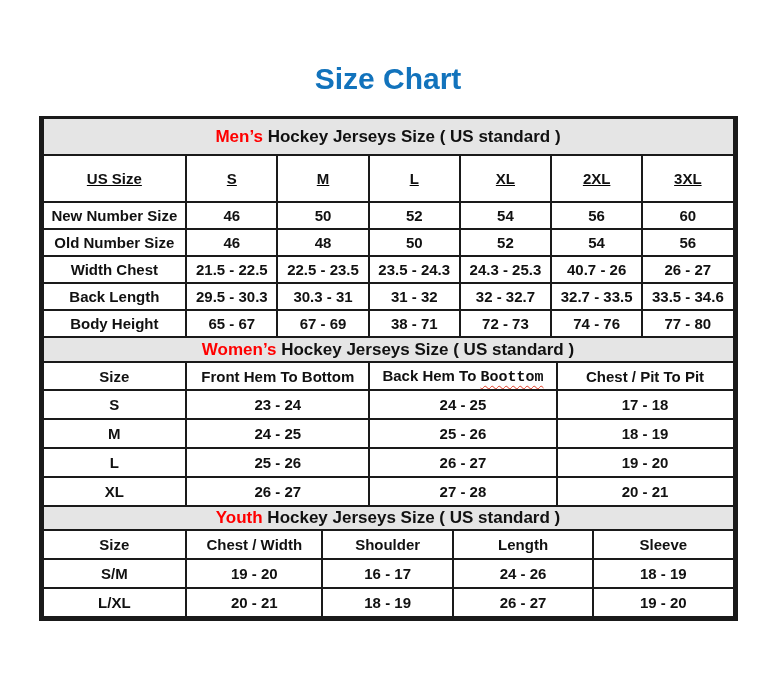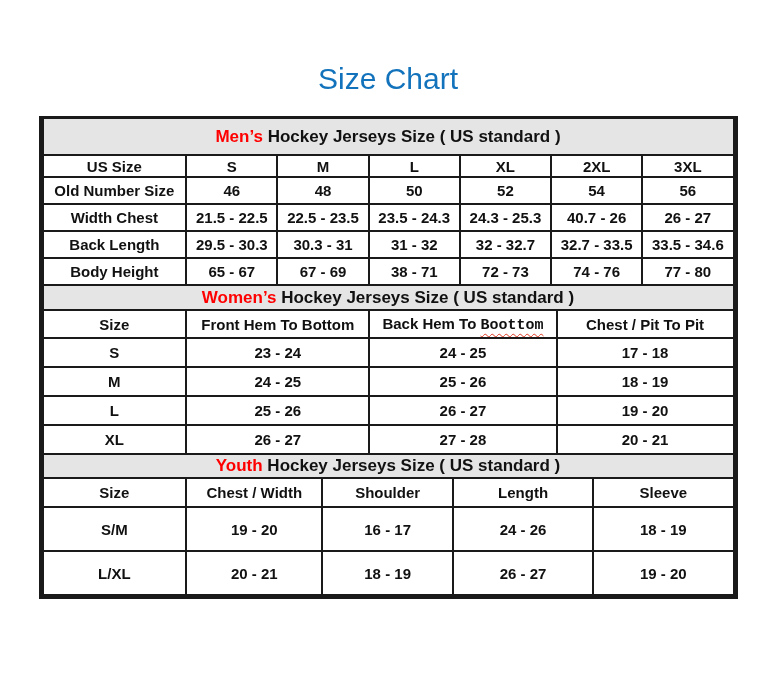--- a/index.html
+++ b/index.html
@@ -11,21 +11,21 @@
     overflow: hidden;
   }
   .page { width: 776px; height: 692px; position: relative; }
   .page-title {
     margin: 0;
     padding-top: 62px;
     text-align: center;
     color: #1273BC;
     font-size: 30px;
     line-height: 1.1;
-    font-weight: 400;
+    font-weight: 700;
     letter-spacing: 0px;
   }
   .chart-wrap {
     width: 699px;
     margin: 21px auto 0 auto;
     border: 3px solid #1a1a1a;
     background: #ffffff;
   }
   table {
     width: 100%;
@@ -52,28 +52,28 @@
   .misspelled {
     text-decoration: underline;
     text-decoration-style: wavy;
     text-decoration-color: #E03B24;
     text-decoration-thickness: 1px;
     text-underline-offset: 4px;
     font-family: Liberation Mono, monospace;
   }
   
   .t-mens   tr.band-row   { height: 36px; }
-  .t-mens   tr.header-row { height: 22px; }
+  .t-mens   tr.header-row { height: 47px; text-decoration: underline; }
   .t-mens   tr.data-row   { height: 27px; }
   .t-womens tr.band-row   { height: 24px; }
   .t-womens tr.header-row { height: 28px; }
   .t-womens tr.data-row   { height: 29px; }
   .t-youth  tr.band-row   { height: 20px; }
   .t-youth  tr.header-row { height: 29px; }
-  .t-youth  tr.data-row   { height: 44px; margin-top: 32px; }
+  .t-youth  tr.data-row   { height: 29px; margin-top: 32px; }
 </style>
 </head>
 <body>
 
 <div class="page">
   <h1 class="page-title">Size Chart</h1>
   <div class="chart-wrap" id="chart-wrap">
       <table class="t-mens">
         <colgroup>
           <col style="width: 20.8%;">
@@ -89,20 +89,29 @@
             <td colspan="7"><span class="band-red">Men’s</span><span> Hockey Jerseys Size ( US standard )</span></td>
           </tr>
           <tr class="header-row">
             <td>US Size</td>
             <td>S</td>
             <td>M</td>
             <td>L</td>
             <td>XL</td>
             <td>2XL</td>
             <td>3XL</td>
+          </tr>
+          <tr class="data-row">
+            <td>New Number Size</td>
+            <td>46</td>
+            <td>50</td>
+            <td>52</td>
+            <td>54</td>
+            <td>56</td>
+            <td>60</td>
           </tr>
           <tr class="data-row">
             <td>Old Number Size</td>
             <td>46</td>
             <td>48</td>
             <td>50</td>
             <td>52</td>
             <td>54</td>
             <td>56</td>
           </tr>

